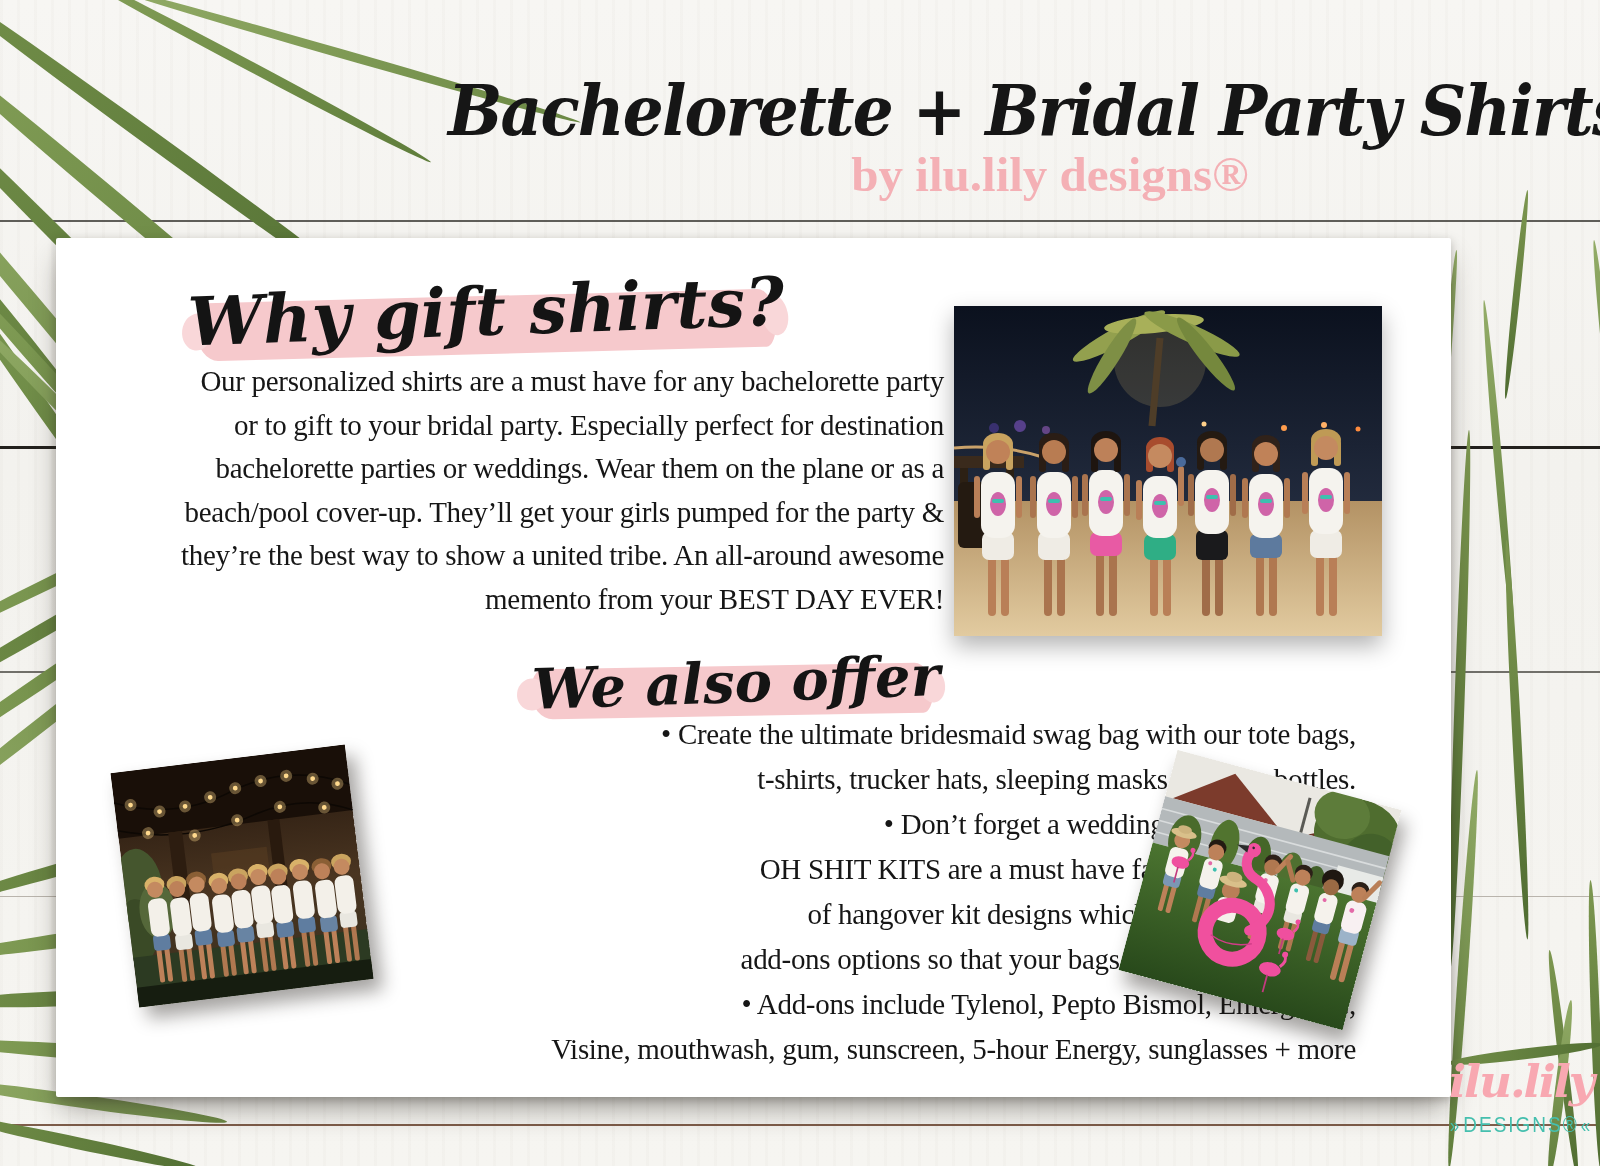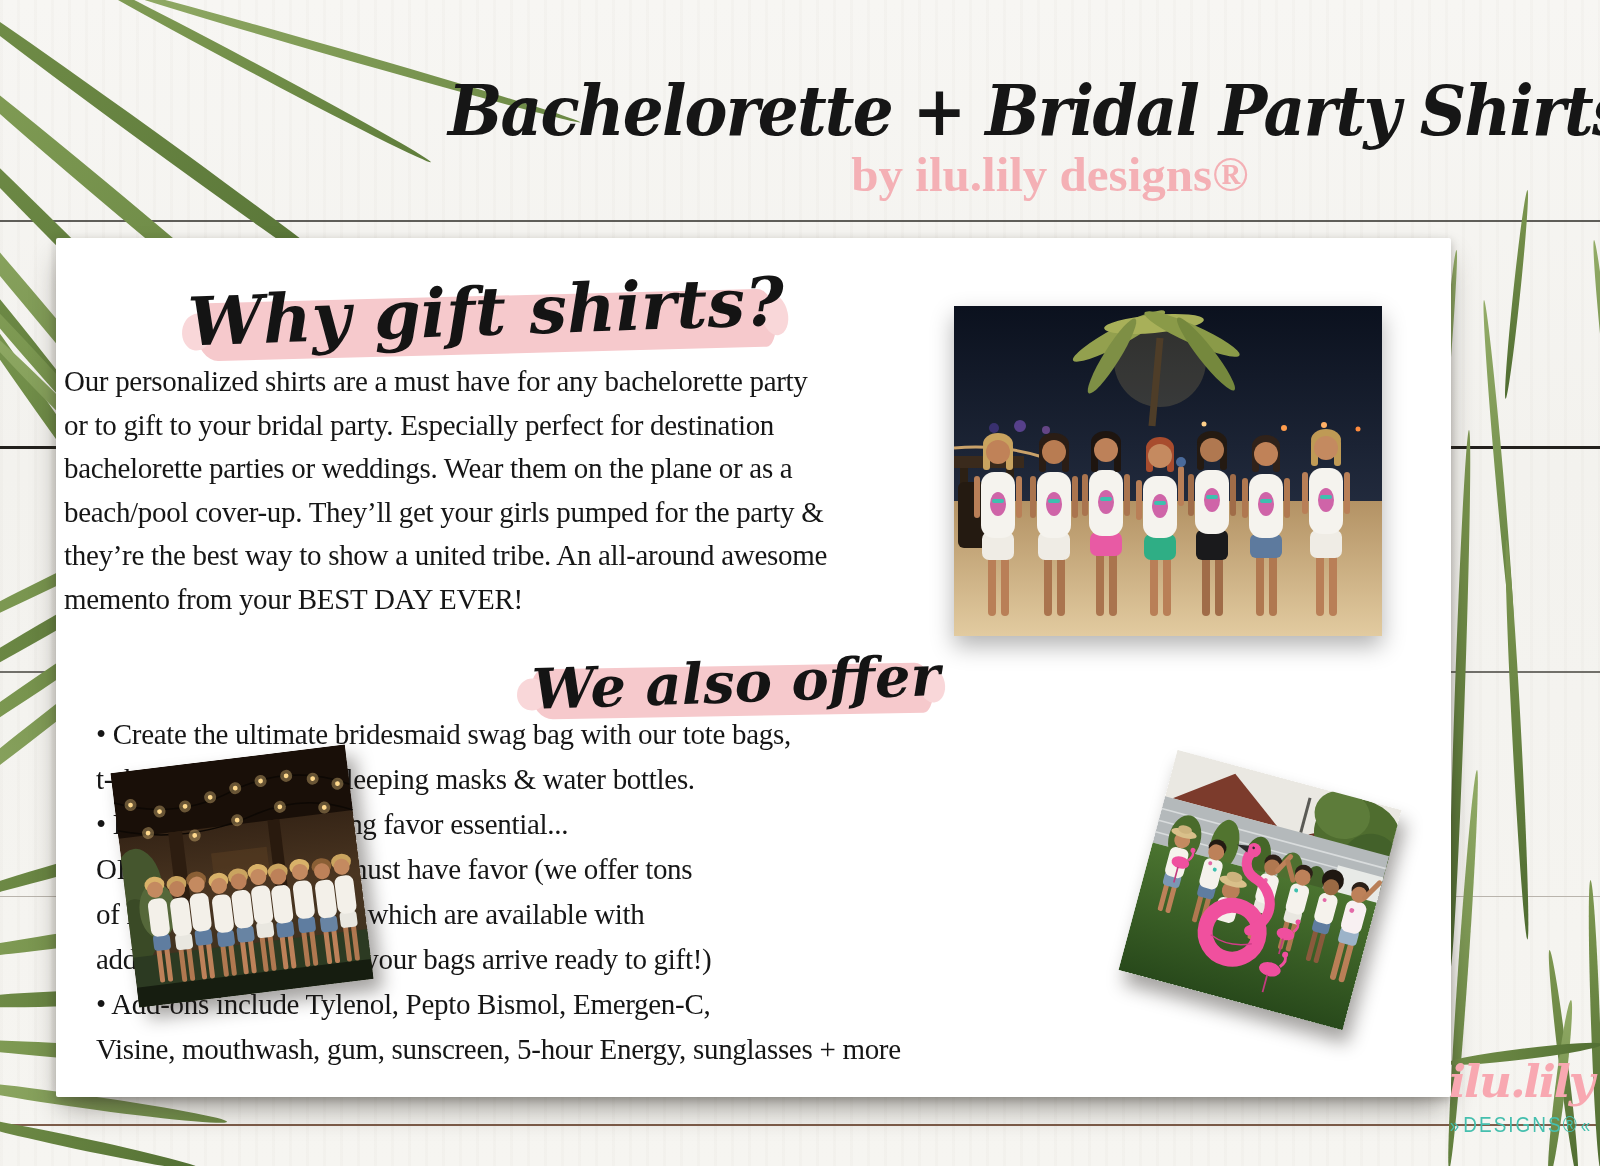--- a/index.html
+++ b/index.html
@@ -46,21 +46,21 @@
   .hwrap .brush::after{content:"";position:absolute;right:-12px;top:10%;width:26px;height:70%;
       background:#f9d7d9;border-radius:50%;transform:rotate(-10deg);}
   .hwrap h2{position:relative;margin:0;font-family:"DejaVu Serif",serif;font-style:italic;font-weight:700;
       color:#141414;transform:rotate(-2deg);white-space:nowrap;}
   .h1pos{left:120px;top:14px;width:620px;height:120px;}
   .h1pos .brush{left:20px;top:44px;width:580px;height:58px;transform:rotate(-1.5deg);}
   .h1pos h2{font-size:67px;line-height:120px;}
   .h2pos{left:420px;top:392px;width:520px;height:104px;}
   .h2pos .brush{left:55px;top:36px;width:402px;height:50px;transform:rotate(-1deg);}
   .h2pos h2{font-size:56px;line-height:104px;}
-  .body-text{position:absolute;margin:0;text-align:left;white-space:pre-line;
+  .body-text{position:absolute;margin:0;text-align:right;white-space:pre-line;
       font-family:"Liberation Serif",serif;color:#161616;letter-spacing:-.3px;}
   .why-body{left:8px;top:122px;width:880px;font-size:29px;line-height:43.5px;}
   .offer-body{left:40px;top:474px;width:1260px;font-size:29px;line-height:45px;}
 
   .photo{position:absolute;overflow:hidden;}
   .photo svg{display:block;width:100%;height:100%;}
   .photo-beach{left:898px;top:68px;width:428px;height:330px;
       box-shadow:0 10px 22px rgba(0,0,0,.30);}
   .photo-patio{left:68px;top:520px;width:236px;height:236px;transform:rotate(-7deg);
       box-shadow:8px 12px 18px rgba(30,25,20,.40);}

